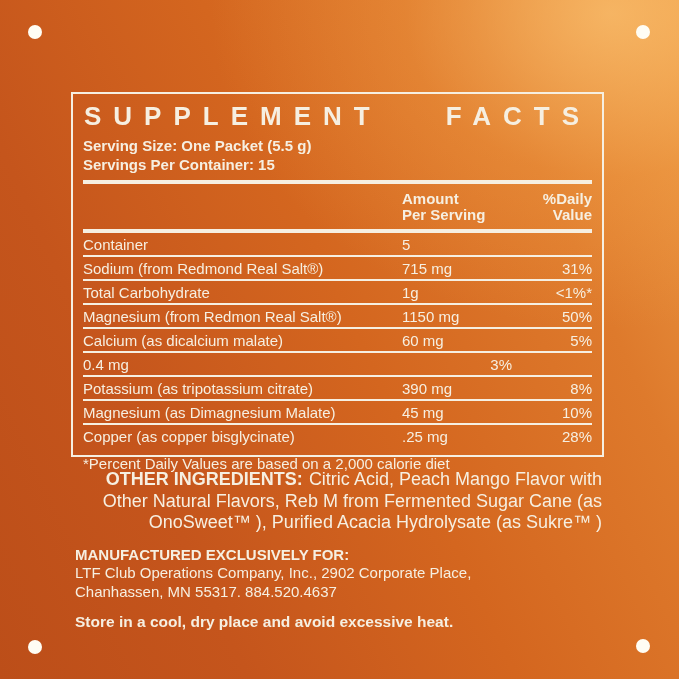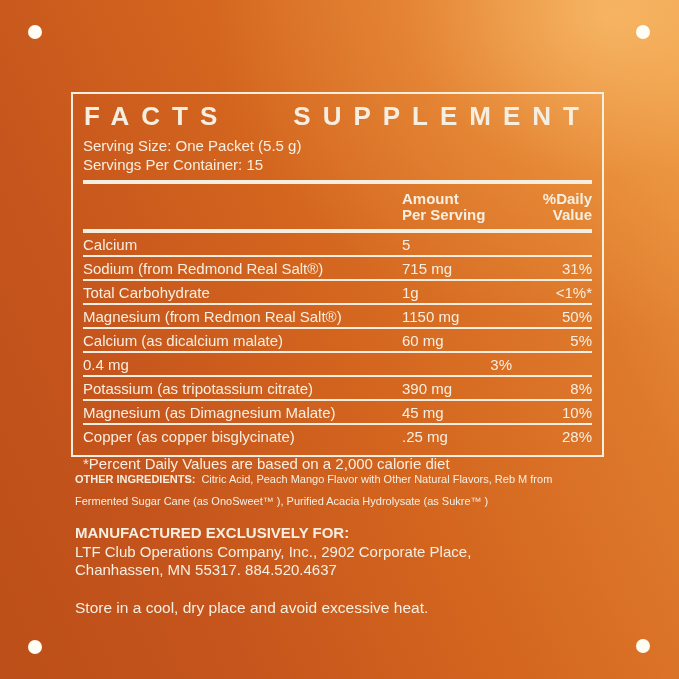--- a/index.html
+++ b/index.html
@@ -51,20 +51,21 @@
     font-weight: 700;
     line-height: 1.05;
     margin: 0 1px 7px 1px;
     white-space: nowrap;
   }
   .facts-title .word { letter-spacing: 12px; }
 
   .serving-line {
     font-size: 15px;
     line-height: 18.5px;
+    font-weight: bold;
   }
 
   .bar-thick {
     height: 4px;
     background: #F6EFE1;
     margin-top: 6px;
   }
 
   .grid-cols {
     display: grid;
@@ -96,53 +97,55 @@
     padding-top: 8px;
   }
 
   .below-box {
     position: absolute;
     left: 75px; top: 469px;
     width: 527px;
   }
 
   .other-ingredients {
-    font-size: 11px;
+    font-size: 18px;
     line-height: 21.5px;
+    text-align: right;
   }
   .bold { font-weight: 700; }
   .label-gap { margin-right: 6px; }
 
   .manufactured {
     margin-top: 12px;
     font-size: 15px;
     line-height: 18.5px;
   }
 
   .storage {
-    margin-top: 18px;
+    margin-top: 11px;
     font-size: 15.5px;
     line-height: 19px;
+    font-weight: bold;
   }
 </style>
 </head>
 <body>
 
 <div class="screen">
 
   <div class="corner-dot dot-tl"></div>
   <div class="corner-dot dot-tr"></div>
   <div class="corner-dot dot-bl"></div>
   <div class="corner-dot dot-br"></div>
 
   <div class="facts-box">
 
     <div class="facts-title">
+      <span class="word">SUPPLEMENT</span>
       <span class="word">FACTS</span>
-      <span class="word">SUPPLEMENT</span>
     </div>
 
     <div class="serving-line">Serving Size: One Packet (5.5 g)</div>
     <div class="serving-line">Servings Per Container: 15</div>
 
     <div class="bar-thick"></div>
 
     <div class="grid-cols col-headers">
       <span class="cell-name"></span>
       <span class="cell-amt">
@@ -151,21 +154,21 @@
       </span>
       <span class="cell-dv">
         <span>%Daily</span><br>
         <span>Value</span>
       </span>
     </div>
 
     <div class="bar-thick" style="margin-top:0;"></div>
 
     <div class="grid-cols nutrient-row">
-      <span class="cell-name">Calcium</span>
+      <span class="cell-name">Container</span>
       <span class="cell-amt">5</span>
       <span class="cell-dv"></span>
     </div>
 
     <div class="grid-cols nutrient-row">
       <span class="cell-name">Sodium (from Redmond Real Salt®)</span>
       <span class="cell-amt">715 mg</span>
       <span class="cell-dv">31%</span>
     </div>
 

